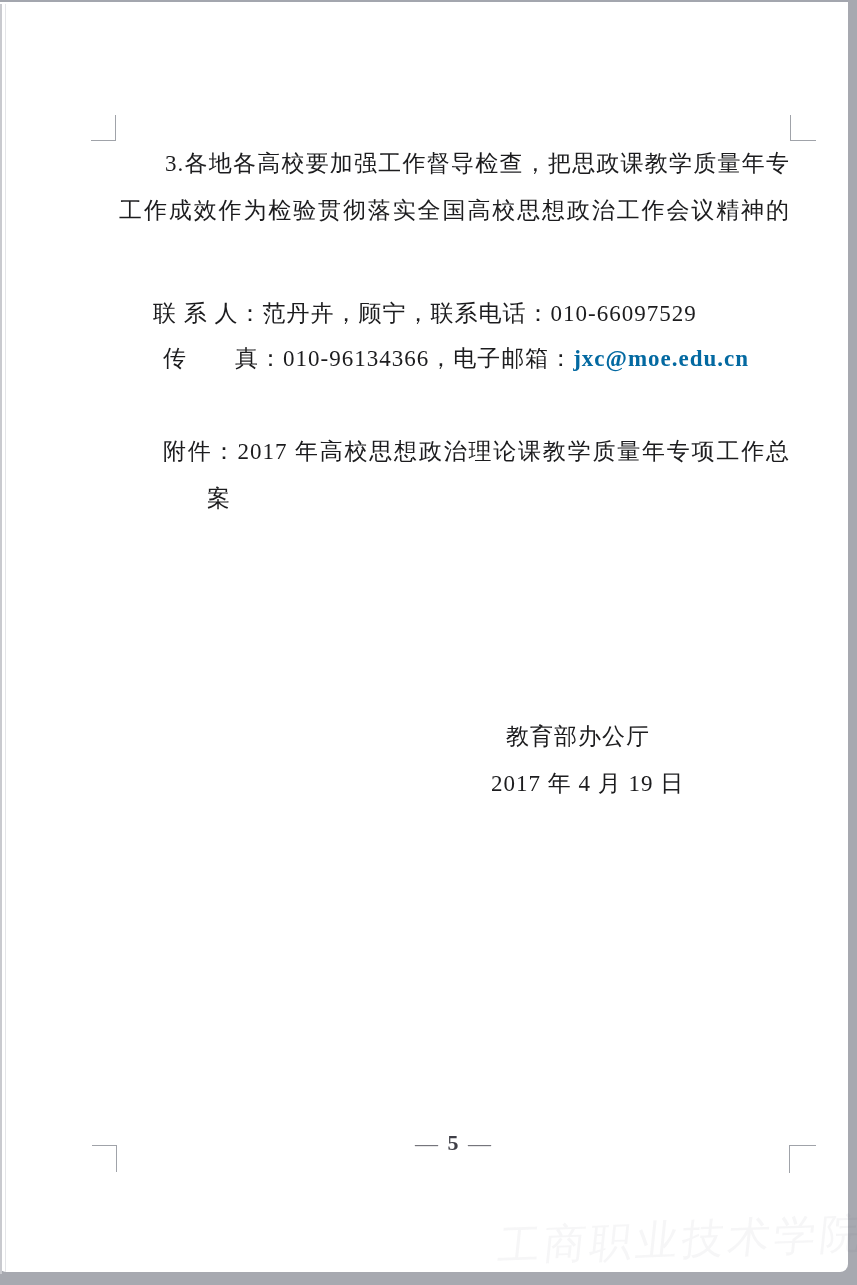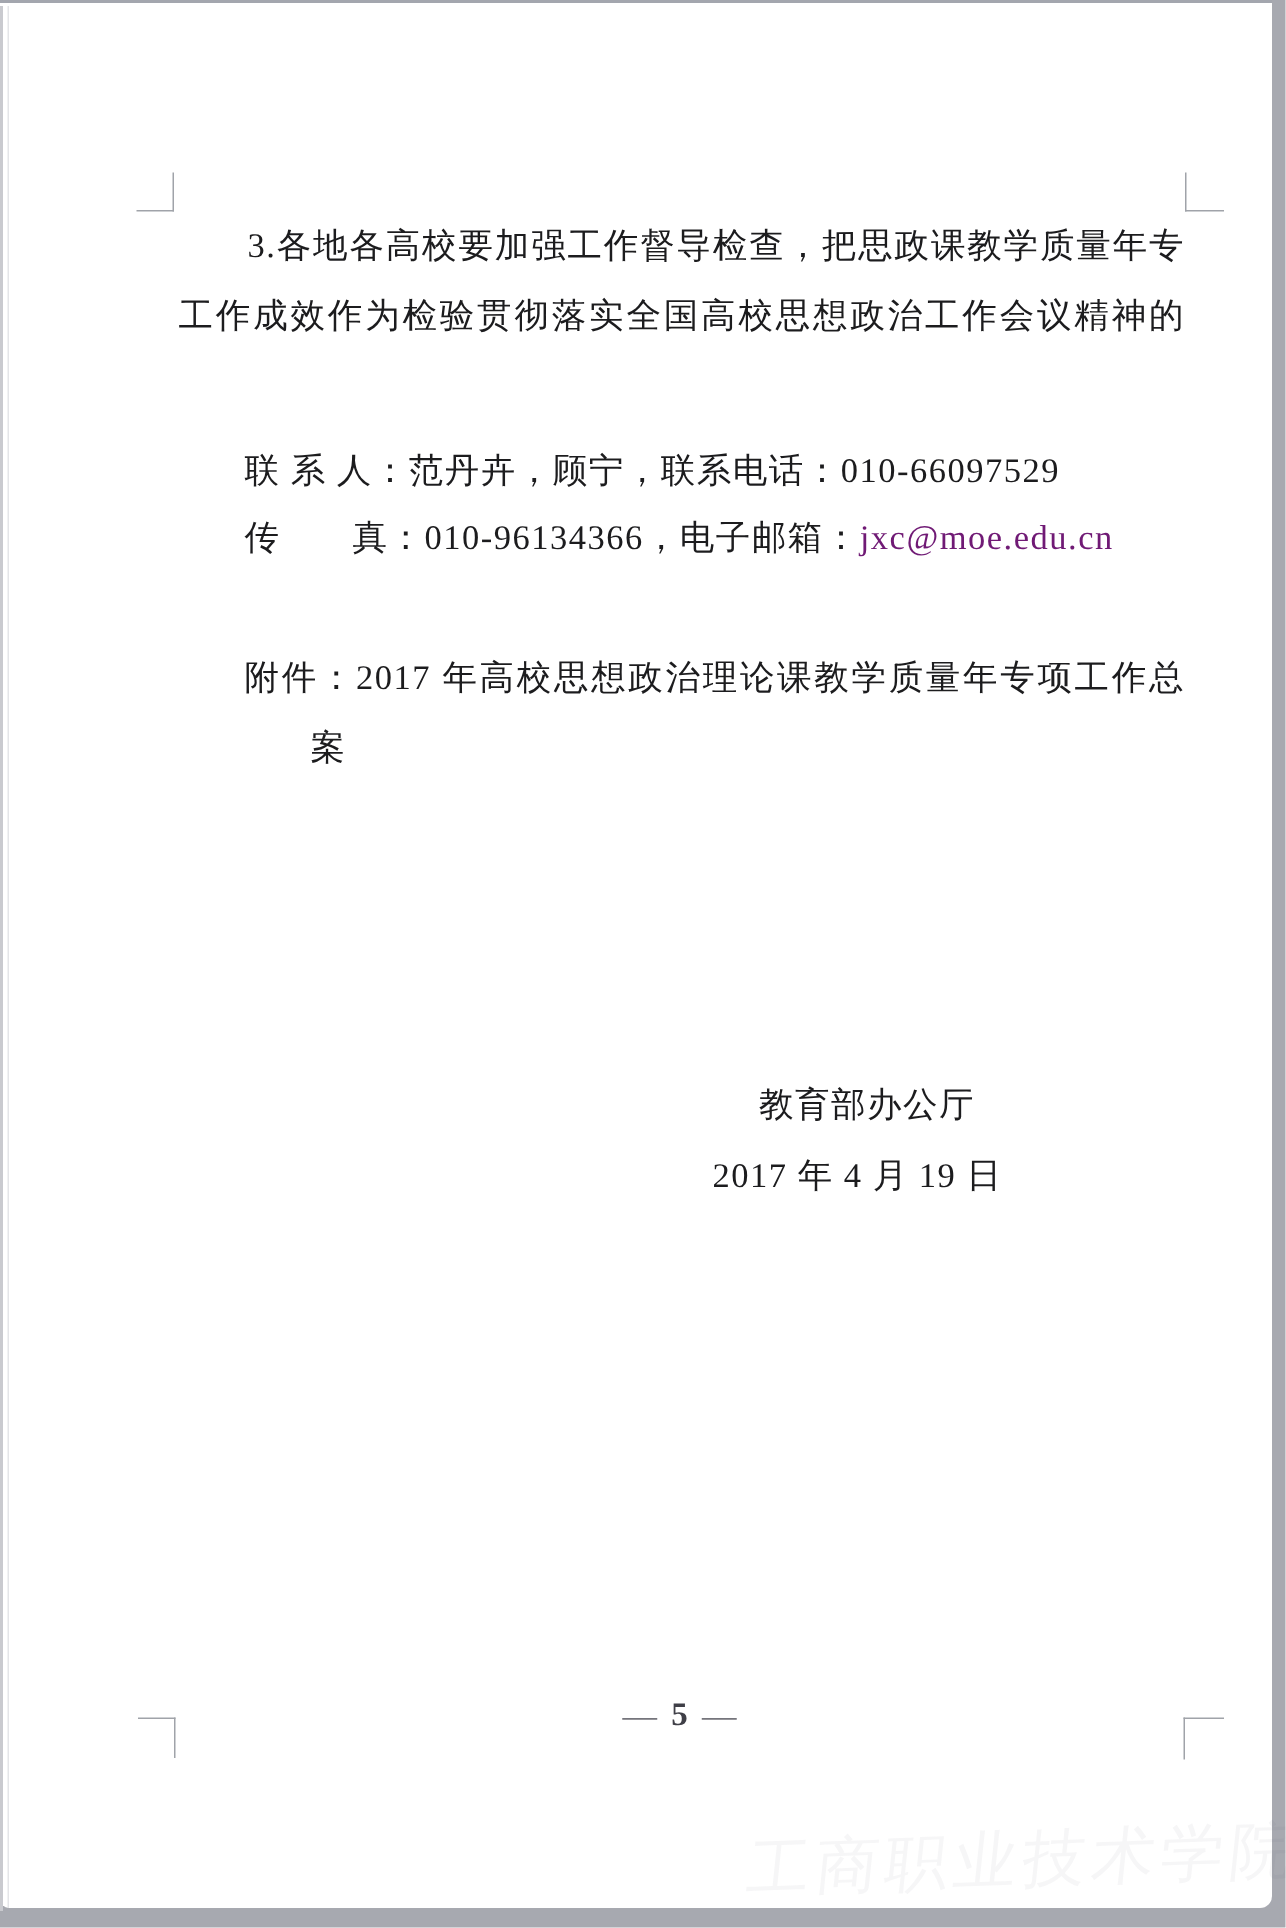--- a/index.html
+++ b/index.html
@@ -36,21 +36,21 @@
     letter-spacing:1px;
     white-space:nowrap;
   }
   .just{
     white-space:normal;
     text-align:justify;
     text-align-last:justify;
     overflow:hidden;
     height:30px;
   }
-  .email-link{color:#701a75;text-decoration:none;}
+  .email-link{color:#0369a1;text-decoration:none;font-weight:bold;}
   .footer-number{
     position:absolute;left:415px;top:1126px;width:76px;height:30px;
     display:flex;align-items:center;justify-content:space-between;
     font-size:22px;color:#46464e;
   }
   .footer-number .dash{color:#75757c;font-size:23px;line-height:1;}
   .footer-number .num{font-weight:bold;color:#3f3f47;}
   .watermark{
     position:absolute;left:498px;top:1210px;width:360px;
     font-size:42px;letter-spacing:4px;
@@ -69,33 +69,33 @@
   <div class="left-margin-line"></div>
 
   <div class="crop tl"></div>
   <div class="crop tr"></div>
   <div class="crop bl"></div>
   <div class="crop br"></div>
 
   <div class="line just" style="left:165px;top:146px;width:625px;">3.各地各高校要加强工作督导检查，把思政课教学质量年专项</div>
   <div class="line just" style="left:119px;top:193px;width:671px;">工作成效作为检验贯彻落实全国高校思想政治工作会议精神的试金</div>
 
-  <div class="line" style="left:163px;top:296px;text-align:right;">
+  <div class="line" style="left:153px;top:296px;text-align:right;">
     <span>联 系 人：</span><span>范丹卉，顾宁，联系电话：010-66097529</span>
   </div>
 
   <div class="line" style="left:163px;top:341px;">
     <span>传　　真：</span><span>010-96134366，电子邮箱：</span><a class="email-link">jxc@moe.edu.cn</a>
   </div>
 
   <div class="line just" style="left:163px;top:434px;width:627px;">附件：2017 年高校思想政治理论课教学质量年专项工作总体方</div>
   <div class="line" style="left:207px;top:481px;">案</div>
 
   <div class="line" style="left:506px;top:719px;font-family:Liberation Serif, serif;">教育部办公厅</div>
-  <div class="line" style="left:475px;top:766px;">2017 年 4 月 19 日</div>
+  <div class="line" style="left:491px;top:766px;">2017 年 4 月 19 日</div>
 
   <div class="watermark">工商职业技术学院</div>
 
   <div class="footer-number">
     <span class="dash">—</span>
     <span class="num">5</span>
     <span class="dash">—</span>
   </div>
 
 </div>

